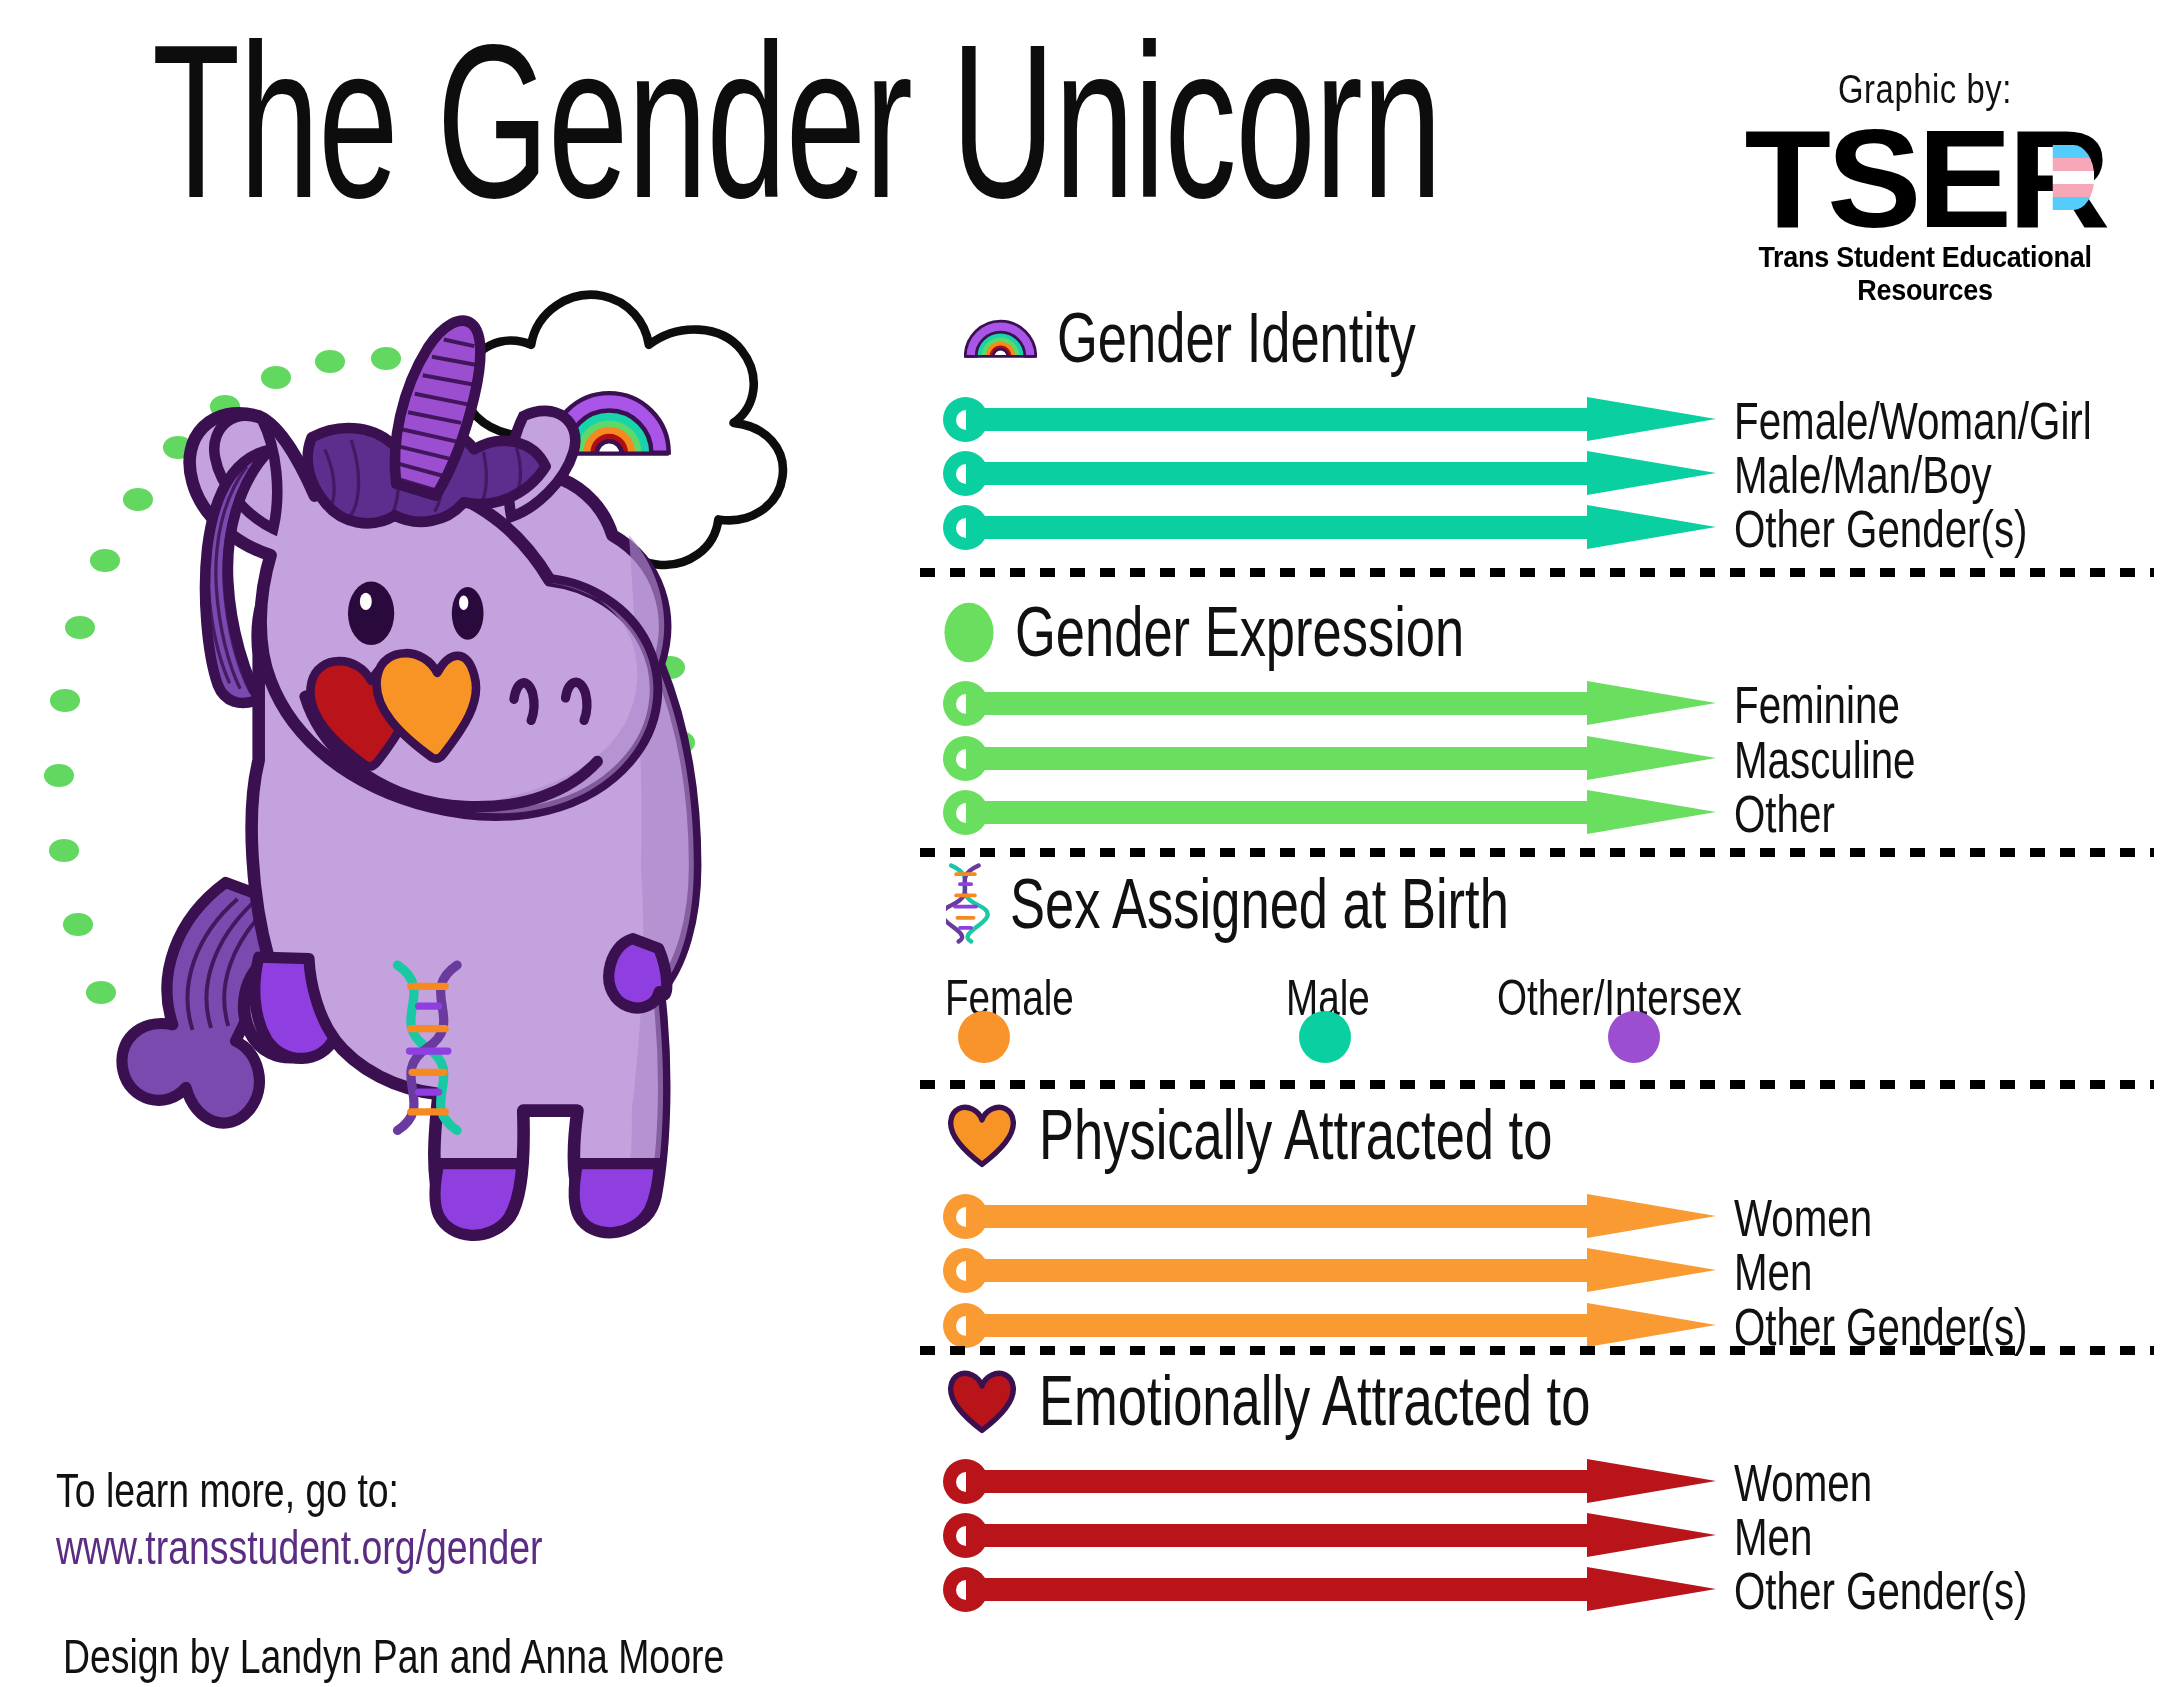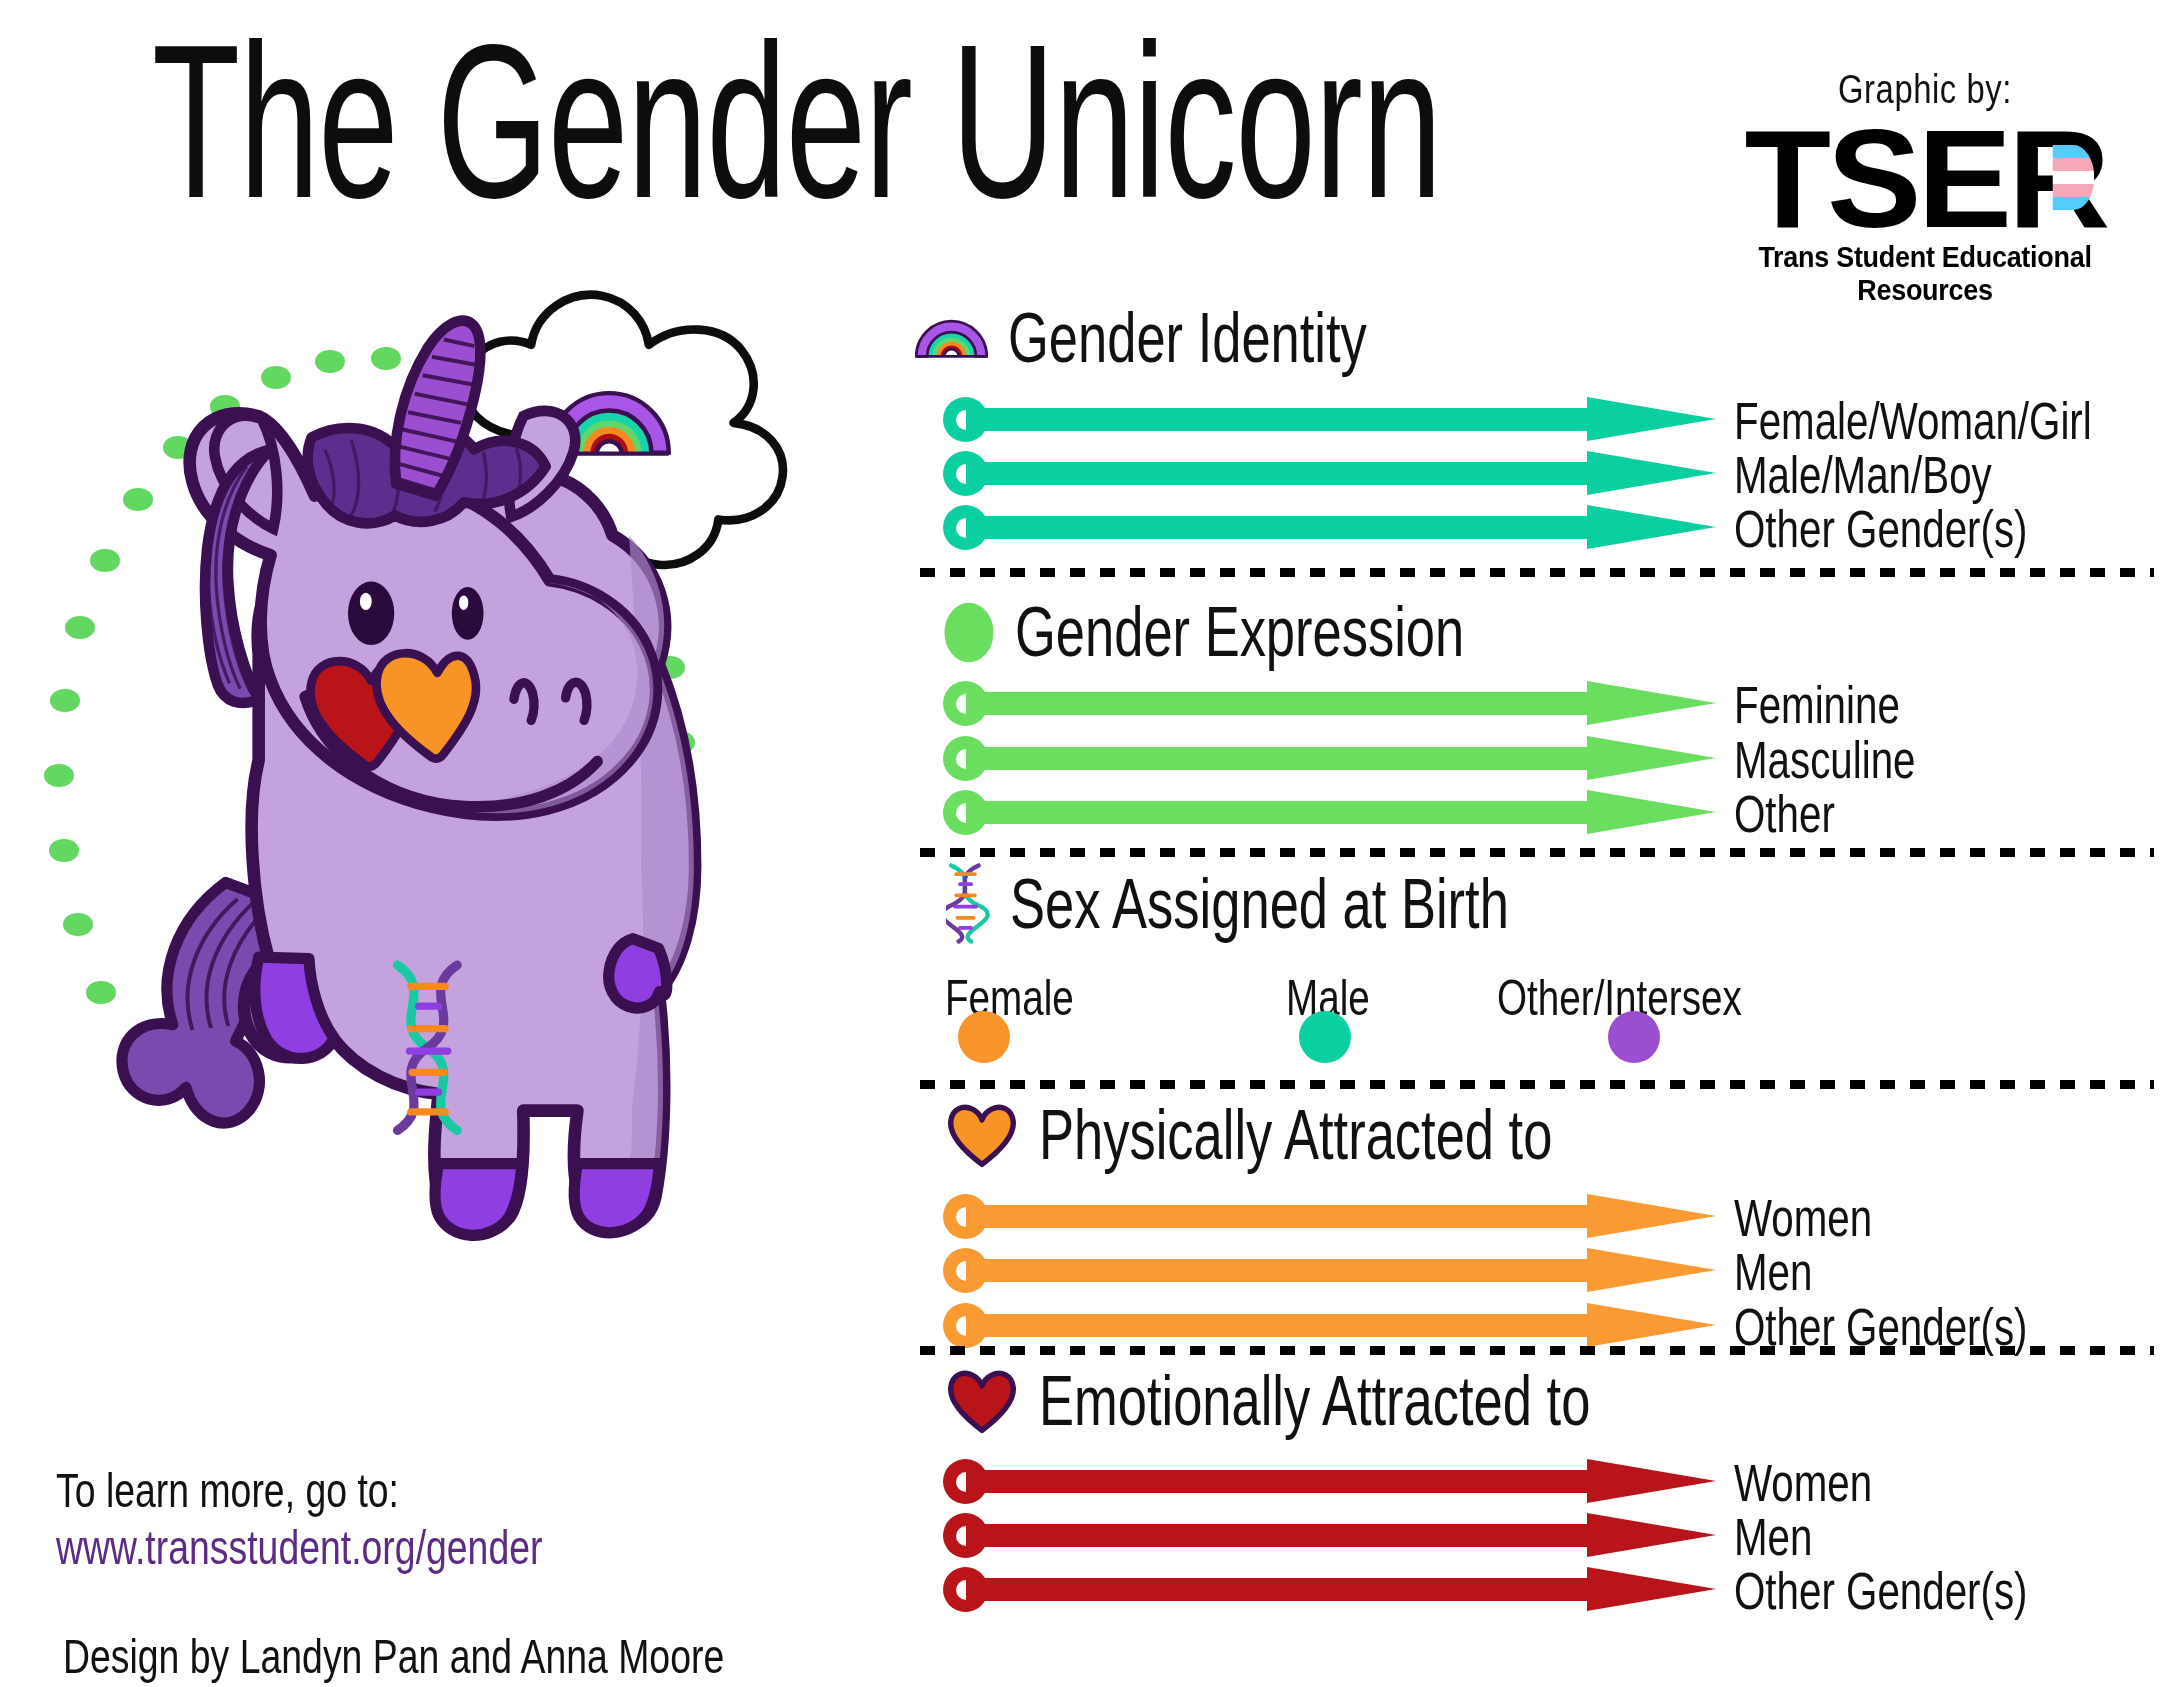--- a/index.html
+++ b/index.html
@@ -288,21 +288,21 @@
       <line x1="42" y1="62" x2="72" y2="62" stroke="#8F3FE0"></line>
       <line x1="30" y1="96" x2="82" y2="96" stroke="#F6891F"></line>
       <line x1="28" y1="130" x2="86" y2="130" stroke="#8F3FE0"></line>
       <line x1="32" y1="162" x2="80" y2="162" stroke="#F6891F"></line>
       <line x1="42" y1="192" x2="72" y2="192" stroke="#8F3FE0"></line>
       <line x1="30" y1="222" x2="82" y2="222" stroke="#F6891F"></line>
     </g>
   </g>
 </svg>
 
-<div class="section-head" style="left:915px;top:301px;">
+<div class="section-head" style="left:964px;top:301px;">
   <svg class="icon" width="73" height="45" viewBox="0 0 240 126">
     <path d="M4,122 A116,116 0 0 1 236,122 L200,122 A80,80 0 0 0 40,122 Z" fill="#A855E8"></path>
     <path d="M40,122 A80,80 0 0 1 200,122 L168,122 A48,48 0 0 0 72,122 Z" fill="#17D4AB"></path>
     <path d="M58,122 A62,62 0 0 1 182,122 L156,122 A34,34 0 0 0 84,122 Z" fill="#5FD86A"></path>
     <path d="M72,122 A48,48 0 0 1 168,122 L144,122 A24,24 0 0 0 96,122 Z" fill="#F6891F"></path>
     <path d="M84,122 A36,36 0 0 1 156,122 L144,122 A24,24 0 0 0 96,122 Z" fill="#B00D12"></path>
     <path d="M4,122 A116,116 0 0 1 236,122 L200,122 A80,80 0 0 0 40,122 Z" fill="none" stroke="#3A1050" stroke-width="9"></path>
     <path d="M96,122 A24,24 0 0 1 144,122" fill="none" stroke="#3A1050" stroke-width="9"></path>
     <line x1="4" y1="122" x2="236" y2="122" stroke="#3A1050" stroke-width="9"></line>
   </svg>

